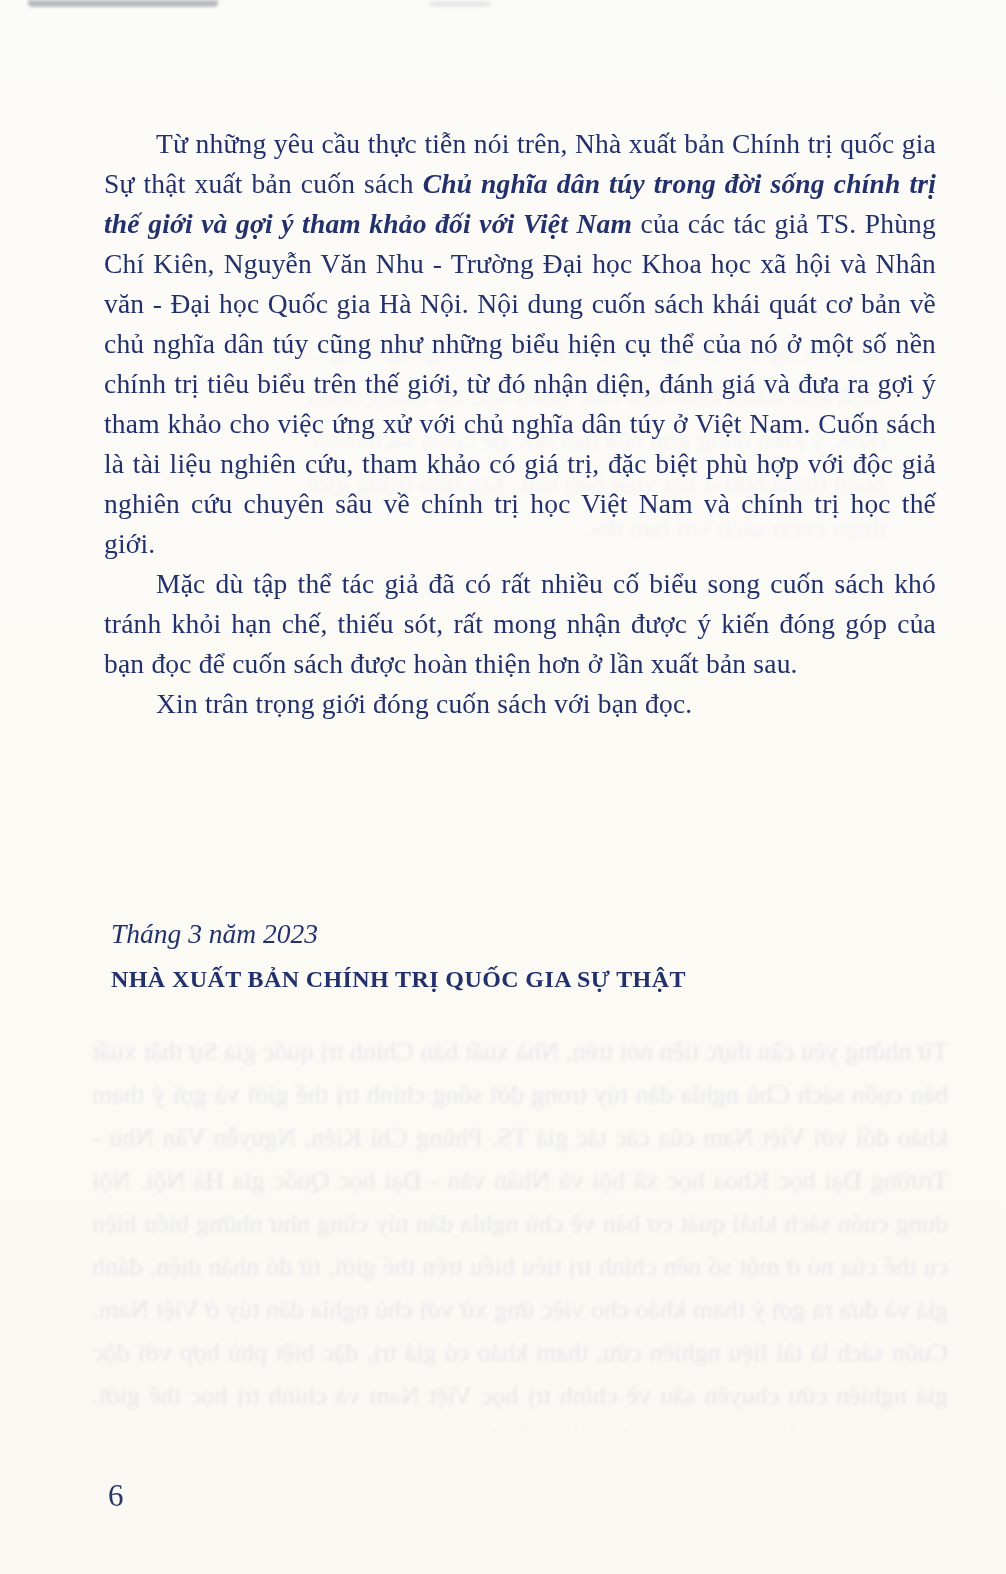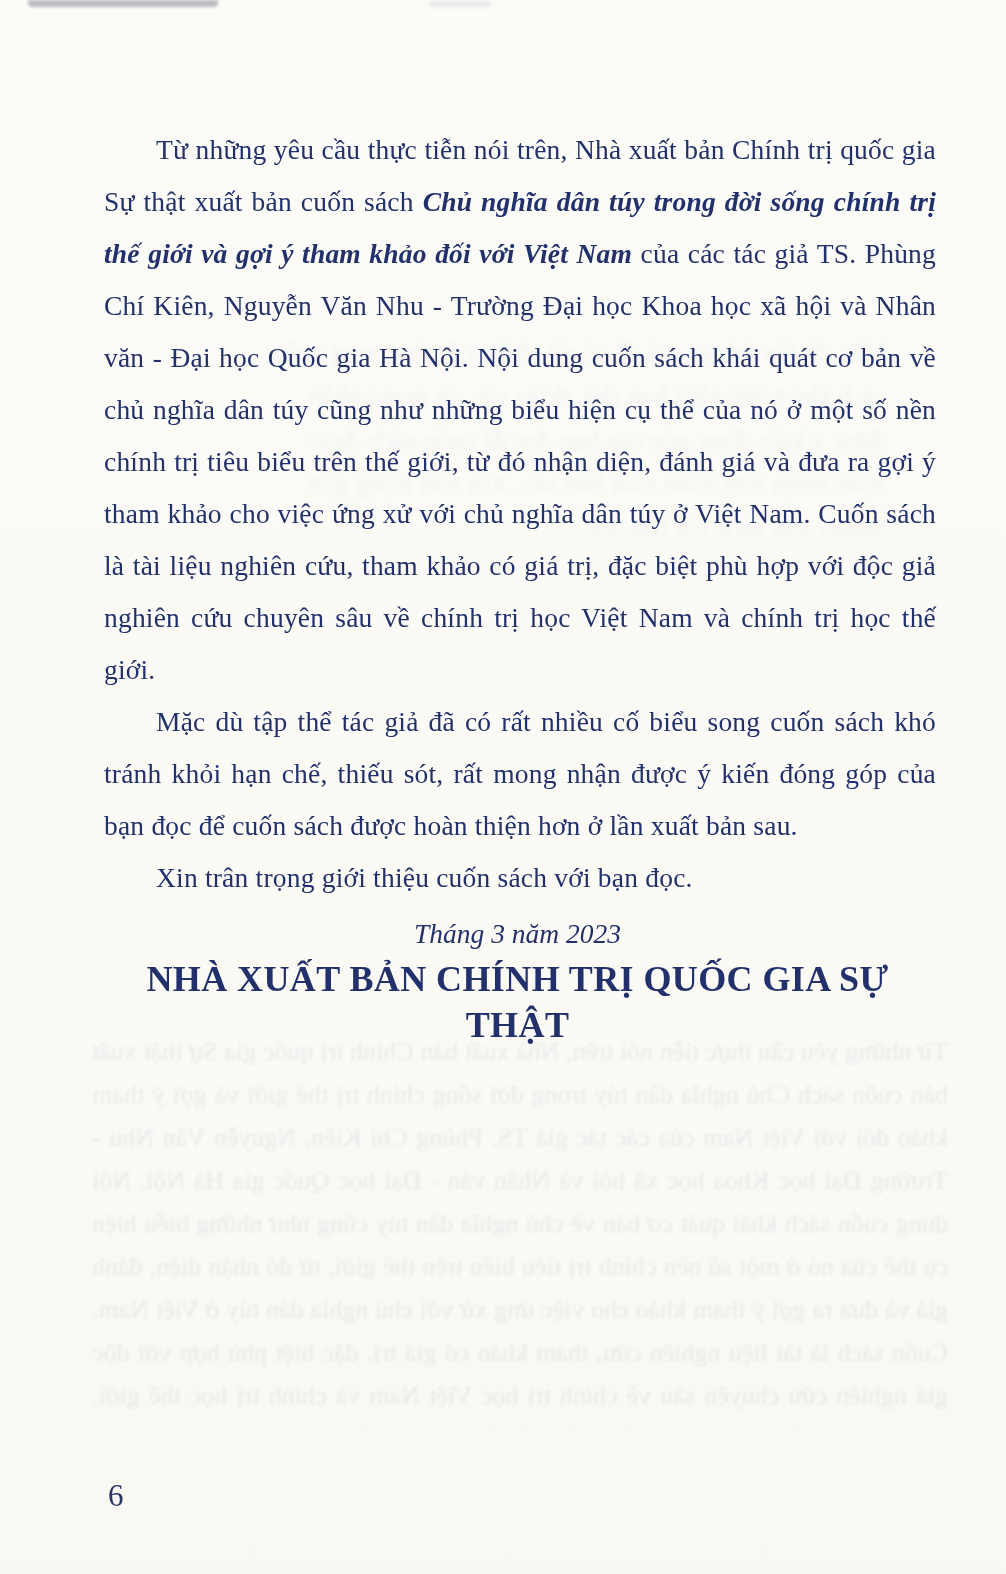--- a/index.html
+++ b/index.html
@@ -40,48 +40,47 @@
     background: rgba(90, 95, 110, 0.18);
     filter: blur(2px);
   }
 
   .text-block {
     position: absolute;
     left: 104px;
     right: 70px;
     top: 124px;
     font-size: 27.5px;
-    line-height: 52px;
+    line-height: 40px;
     text-align: justify;
     letter-spacing: 0.2px;
   }
   .text-block p {
     margin: 0;
     text-indent: 52px;
   }
   .bold-italic {
     font-weight: bold;
     font-style: italic;
   }
 
   .colophon {
     position: absolute;
-    left: 99px;
+    left: 111px;
     right: 70px;
     top: 912px;
-    text-align: center;
   }
   .date-line {
     font-style: italic;
     font-size: 27.5px;
     line-height: 44px;
   }
   .publisher-line {
     font-weight: bold;
-    font-size: 36px;
+    font-size: 24px;
     line-height: 46px;
     letter-spacing: 0.4px;
   }
 
   .page-number {
     position: absolute;
     left: 108px;
     top: 1478px;
     font-size: 31px;
     color: #2a3668;
@@ -126,21 +125,21 @@
 <div class="page">
 
   <div class="artifact-top"></div>
   <div class="artifact-top-right"></div>
 
   <div class="bleed-through-upper">Mặc dù tập thể tác giả đã có rất nhiều cố gắng song cuốn sách khó tránh khỏi hạn chế, thiếu sót, rất mong nhận được ý kiến đóng góp của bạn đọc để cuốn sách được hoàn thiện hơn ở lần xuất bản sau. Xin trân trọng giới thiệu cuốn sách với bạn đọc.</div>
 
   <div class="text-block">
     <p><span>Từ những yêu cầu thực tiễn nói trên, Nhà xuất bản Chính trị quốc gia Sự thật xuất bản cuốn sách </span><span class="bold-italic">Chủ nghĩa dân túy trong đời sống chính trị thế giới và gợi ý tham khảo đối với Việt Nam</span><span> của các tác giả TS. Phùng Chí Kiên, Nguyễn Văn Nhu - Trường Đại học Khoa học xã hội và Nhân văn - Đại học Quốc gia Hà Nội. Nội dung cuốn sách khái quát cơ bản về chủ nghĩa dân túy cũng như những biểu hiện cụ thể của nó ở một số nền chính trị tiêu biểu trên thế giới, từ đó nhận diện, đánh giá và đưa ra gợi ý tham khảo cho việc ứng xử với chủ nghĩa dân túy ở Việt Nam. Cuốn sách là tài liệu nghiên cứu, tham khảo có giá trị, đặc biệt phù hợp với độc giả nghiên cứu chuyên sâu về chính trị học Việt Nam và chính trị học thế giới.</span></p>
     <p>Mặc dù tập thể tác giả đã có rất nhiều cố biểu song cuốn sách khó tránh khỏi hạn chế, thiếu sót, rất mong nhận được ý kiến đóng góp của bạn đọc để cuốn sách được hoàn thiện hơn ở lần xuất bản sau.</p>
-    <p>Xin trân trọng giới thiệu cuốn sách với bạn đọc.</p>
+    <p>Xin trân trọng giới đóng cuốn sách với bạn đọc.</p>
   </div>
 
   <div class="colophon">
     <div class="date-line">Tháng 3 năm 2023</div>
     <div class="publisher-line">NHÀ XUẤT BẢN CHÍNH TRỊ QUỐC GIA SỰ THẬT</div>
   </div>
 
   <div class="bleed-through">Từ những yêu cầu thực tiễn nói trên, Nhà xuất bản Chính trị quốc gia Sự thật xuất bản cuốn sách Chủ nghĩa dân túy trong đời sống chính trị thế giới và gợi ý tham khảo đối với Việt Nam của các tác giả TS. Phùng Chí Kiên, Nguyễn Văn Nhu - Trường Đại học Khoa học xã hội và Nhân văn - Đại học Quốc gia Hà Nội. Nội dung cuốn sách khái quát cơ bản về chủ nghĩa dân túy cũng như những biểu hiện cụ thể của nó ở một số nền chính trị tiêu biểu trên thế giới, từ đó nhận diện, đánh giá và đưa ra gợi ý tham khảo cho việc ứng xử với chủ nghĩa dân túy ở Việt Nam. Cuốn sách là tài liệu nghiên cứu, tham khảo có giá trị, đặc biệt phù hợp với độc giả nghiên cứu chuyên sâu về chính trị học Việt Nam và chính trị học thế giới. Mặc dù tập thể tác giả đã có rất nhiều cố gắng song cuốn sách khó tránh khỏi hạn chế, thiếu sót, rất mong nhận được ý kiến đóng góp của bạn đọc để cuốn sách được hoàn thiện hơn ở lần xuất bản sau.</div>
 
   <div class="page-number">6</div>

